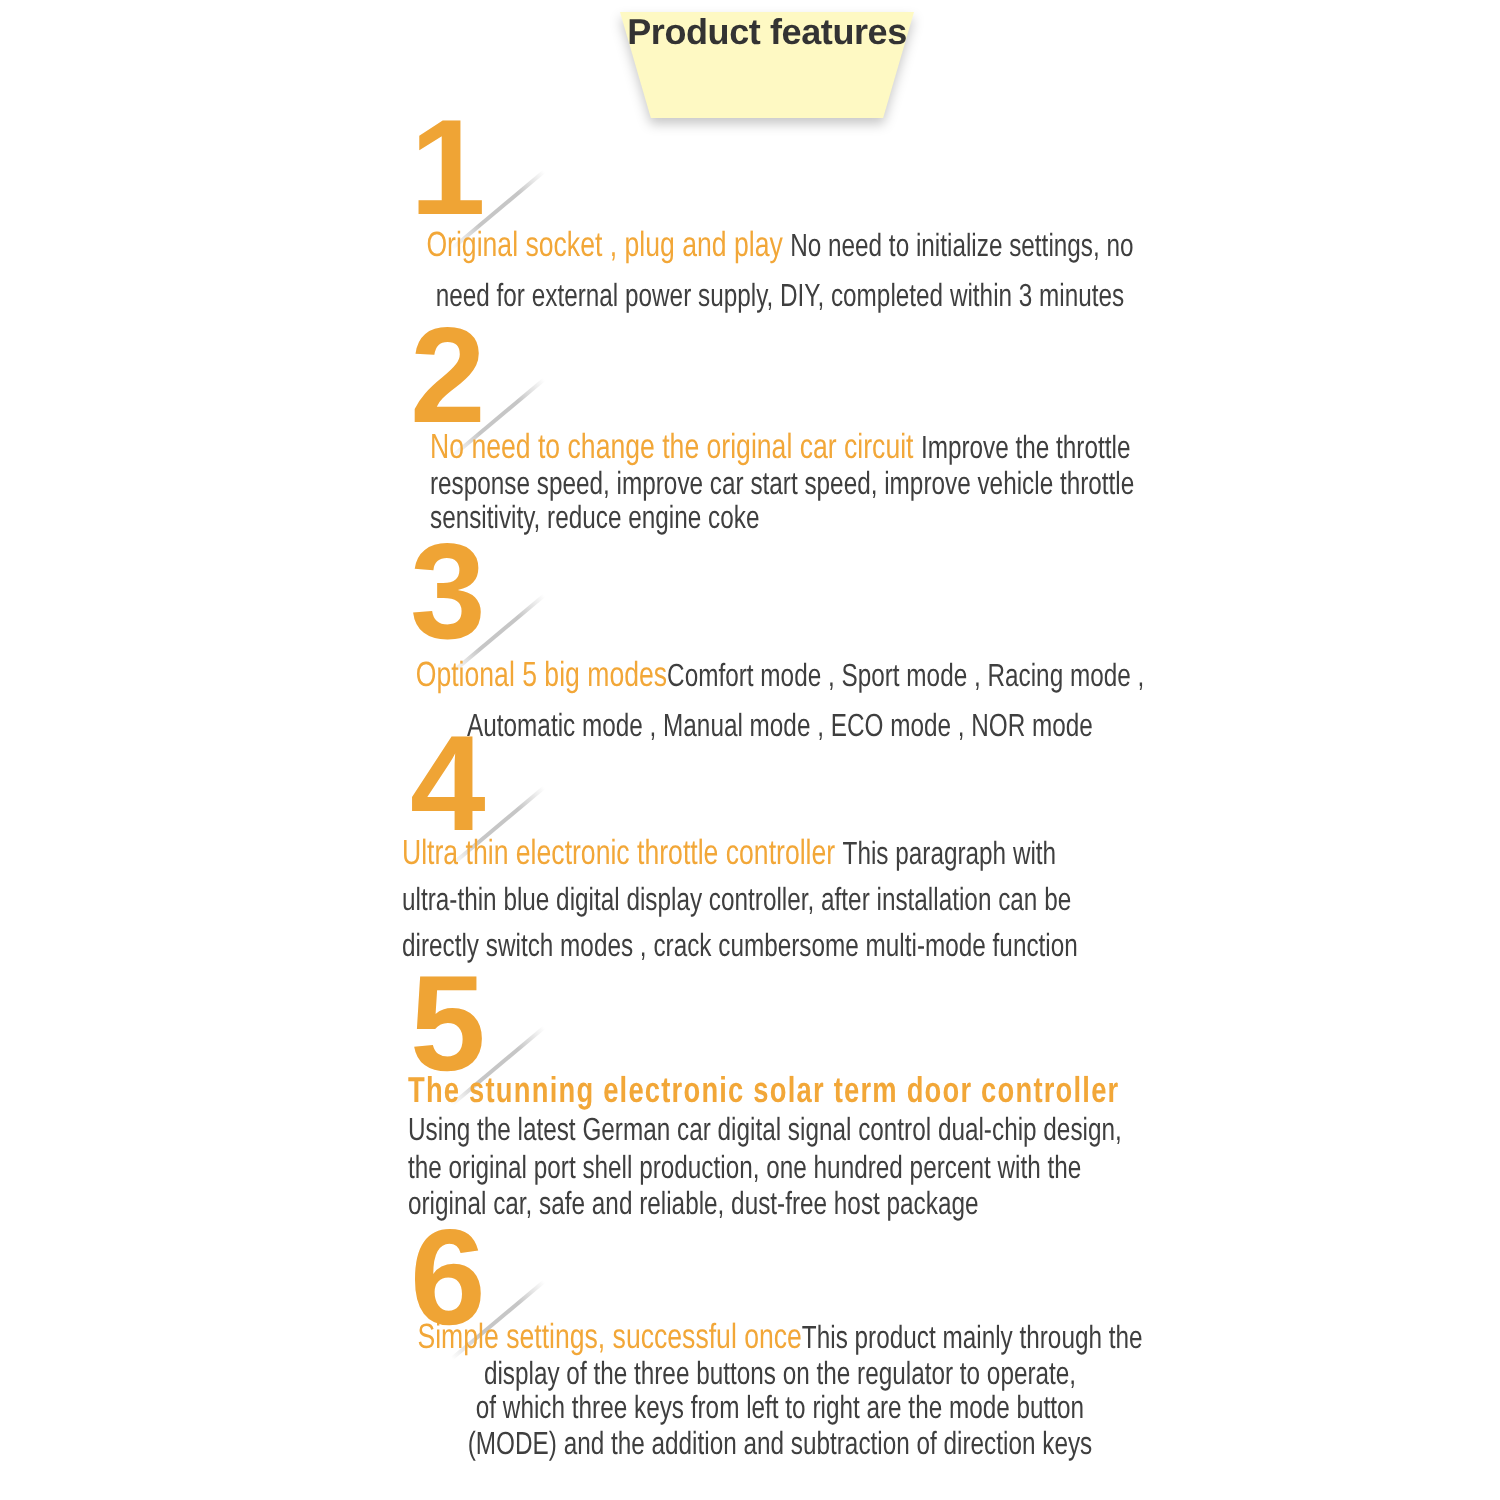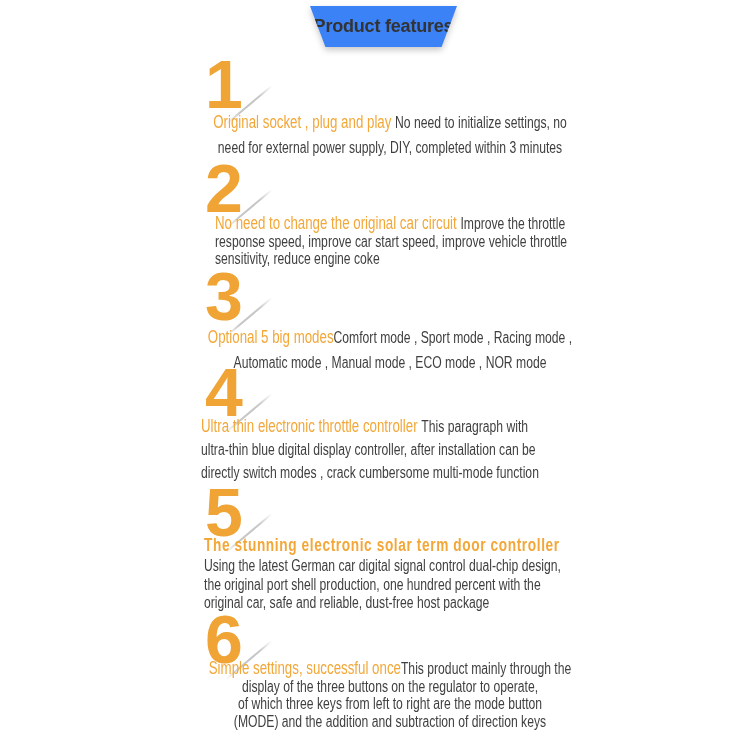--- a/index.html
+++ b/index.html
@@ -5,23 +5,23 @@
   * { margin:0; padding:0; box-sizing:border-box; }
   html,body { background:#ffffff; }
   .page {
     position:relative; width:750px; height:750px; background:#ffffff;
     overflow:hidden; font-family:"Liberation Sans", sans-serif;
   }
 
   
   .badge-wrap { position:absolute; left:310px; top:6px; filter:drop-shadow(0 3px 3px rgba(0,0,0,0.22)); }
   .badge {
-    width:147px; height:41px; background:#3b82f6;
+    width:147px; height:53px; background:#fef9c3;
     clip-path:polygon(0 0, 100% 0, 89.5% 100%, 10.5% 100%);
-    display:flex; align-items:center; justify-content:center;
+    display:flex; align-items:flex-start; justify-content:center;
   }
   .badge span { font-size:18px; font-weight:700; color:#333333; letter-spacing:-0.2px; }
 
   
   .feature { position:absolute; left:0; width:750px; }
   .num {
     position:absolute; left:205px; top:0;
     font-size:68px; line-height:68px; font-weight:700; color:#efa435;
   }
   .num .digit { position:relative; z-index:1; }

